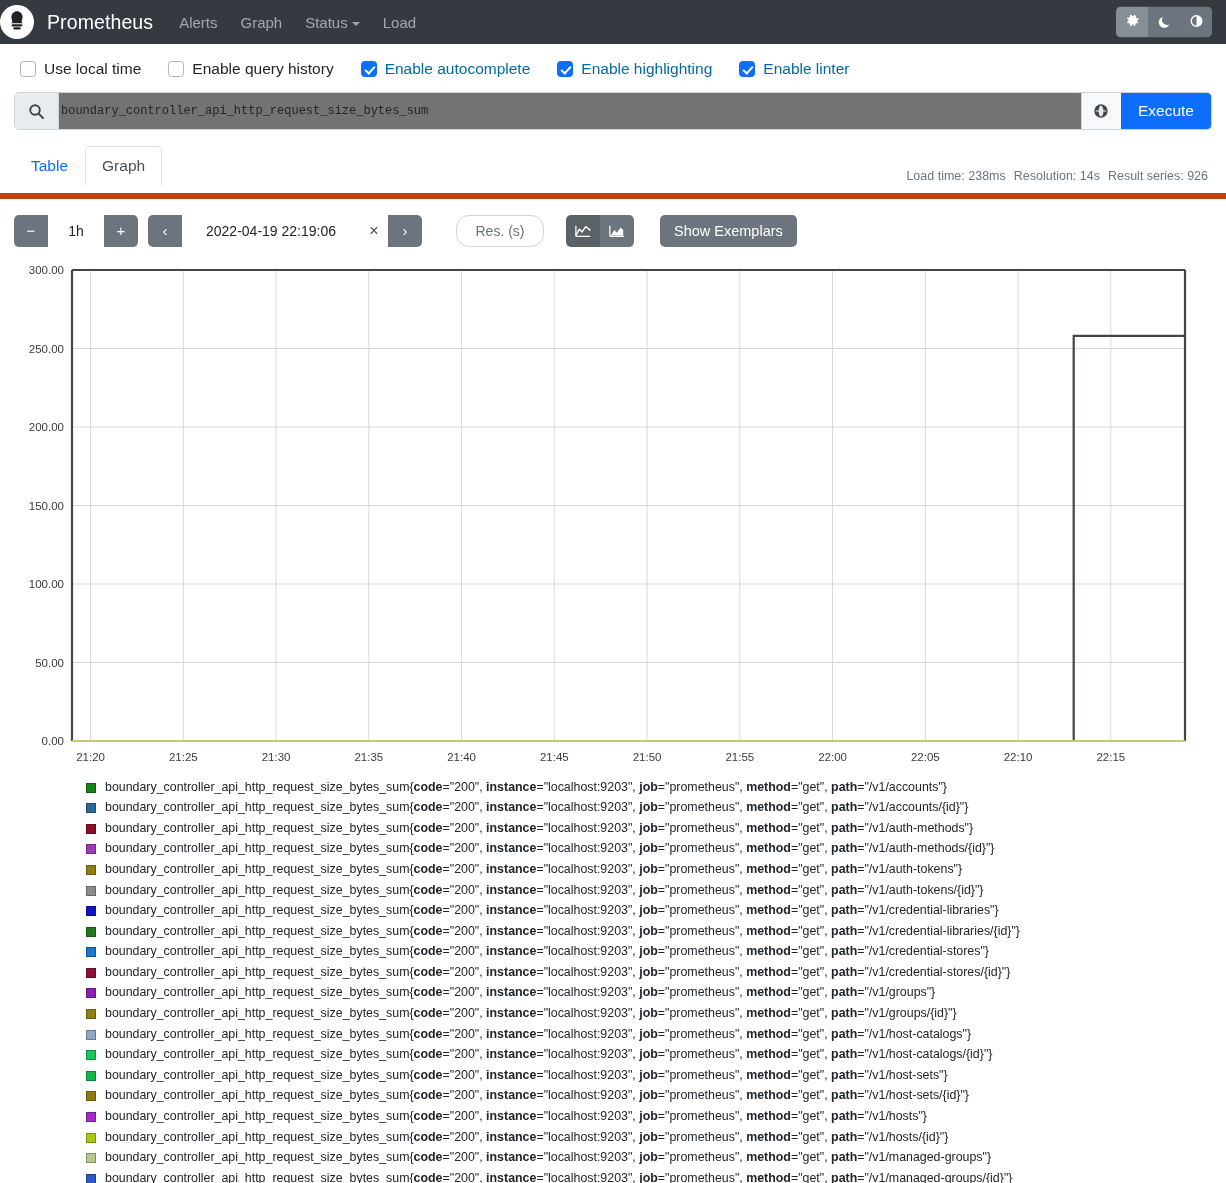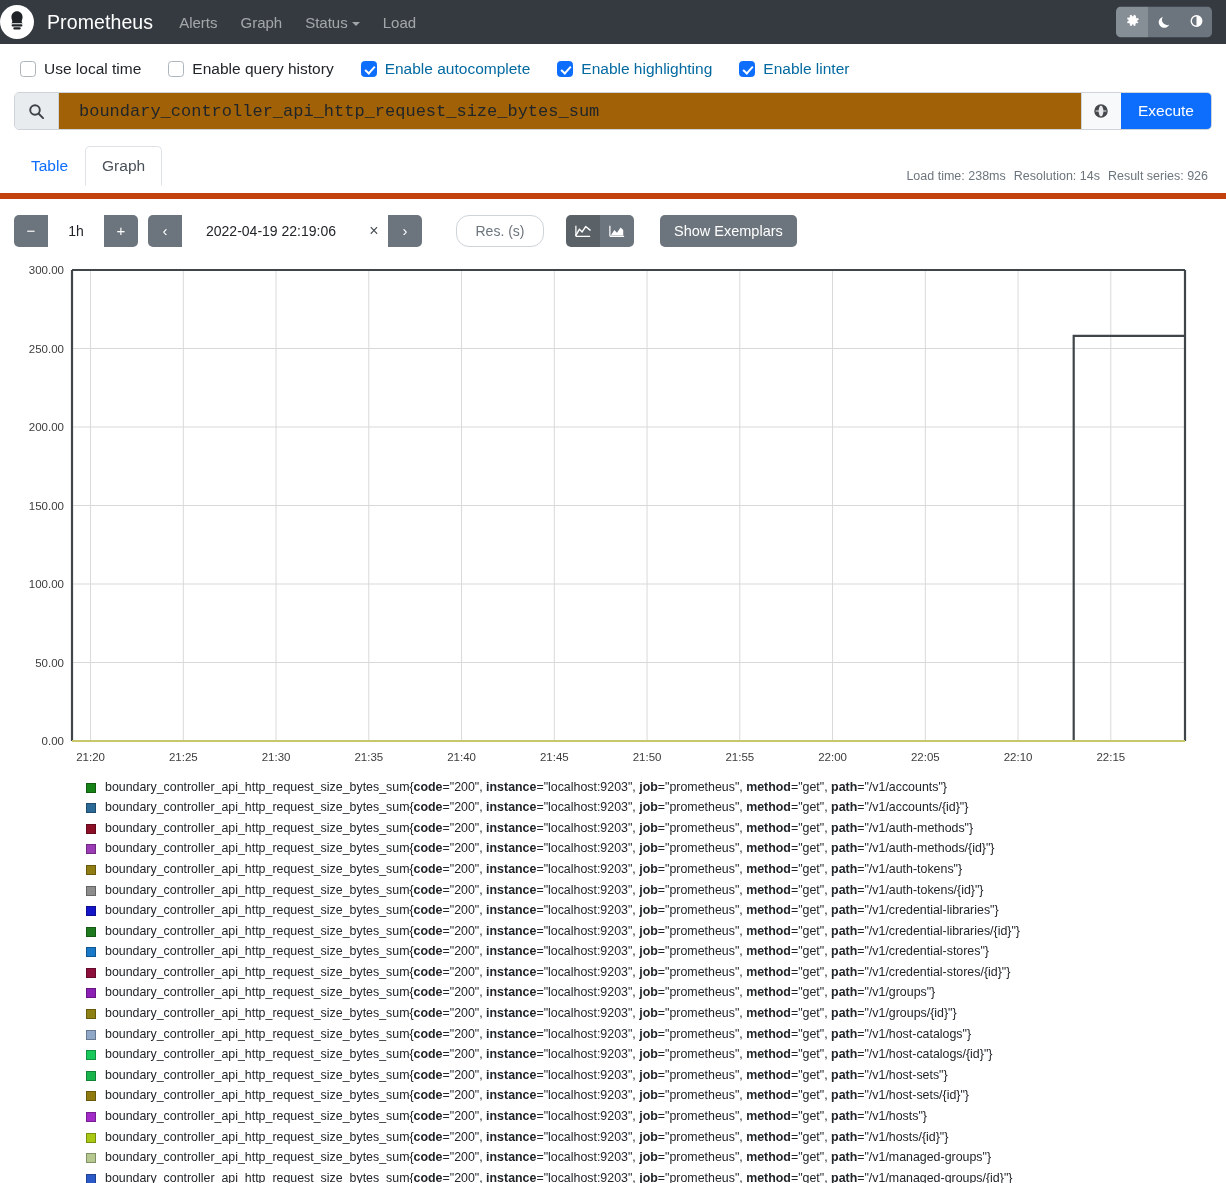--- a/index.html
+++ b/index.html
@@ -117,25 +117,25 @@
   .q-icon {
     width: 44px;
     background: #e9ecef;
     border-right: 1px solid #ced4da;
     display: flex; align-items: center; justify-content: center;
     flex: none;
   }
   .q-input {
     flex: 1 1 auto;
     border: none; outline: none;
-    padding: 0 20px;
+    padding: 0 2px;
     font-family: "Liberation Mono", monospace;
-    font-size: 17px;
+    font-size: 12px;
     color: #212529;
-    background: #a16207;
+    background: #737373;
     min-width: 0;
   }
   .q-globe {
     width: 40px;
     background: #f8f9fa;
     border-left: 1px solid #ced4da;
     display: flex; align-items: center; justify-content: center;
     flex: none;
     cursor: pointer;
   }

